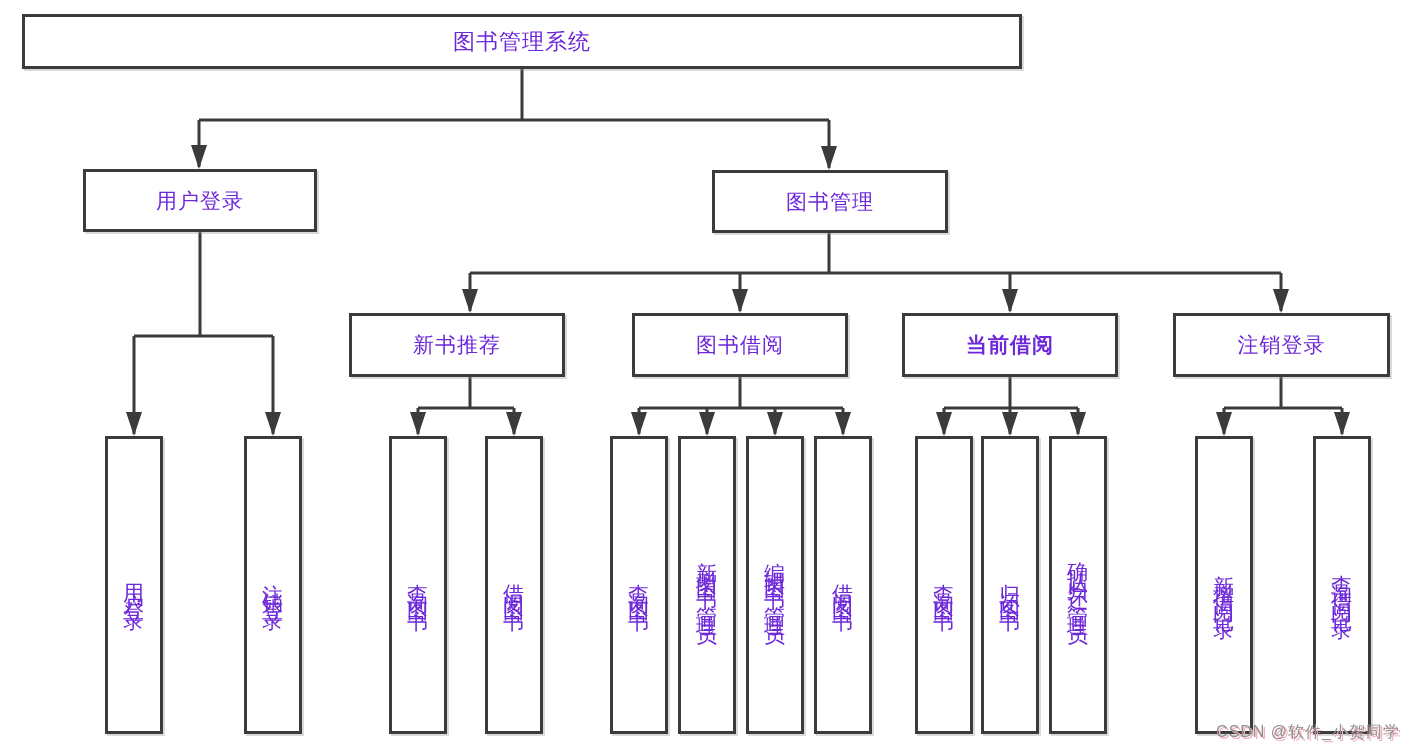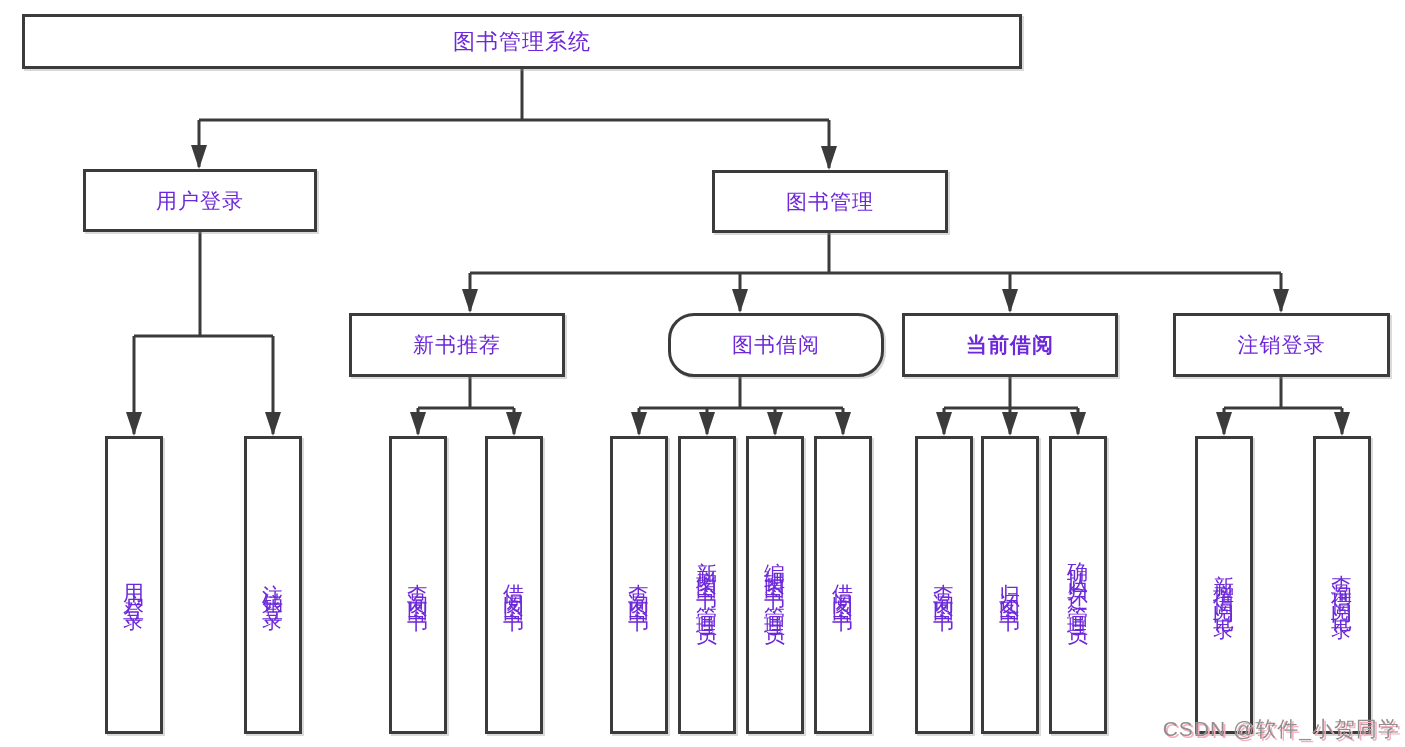--- a/index.html
+++ b/index.html
@@ -18,21 +18,21 @@
   .root{left:22px;top:14px;width:1000px;height:55px;font-size:22px;}
   .lvl2{height:63px;}
   .lvl3{top:313px;width:216px;height:64px;}
   .leaf{top:436px;width:58px;height:298px;}
   .vtext{
     writing-mode:vertical-rl;text-orientation:mixed;
     letter-spacing:9px;font-size:21px;line-height:1;white-space:nowrap;
   }
   .watermark{
     position:absolute;right:5px;bottom:4px;
-    font-size:21px;letter-spacing:1px;color:#8f8f8f;
+    font-size:16px;letter-spacing:1px;color:#8f8f8f;
     text-shadow:2px 2px 0 #f7aebc;
   }
 </style>
 </head>
 <body>
 
 <div class="stage">
 
   <svg width="1405" height="747" viewBox="0 0 1405 747">
     <g stroke="#3b3b3b" stroke-width="3" fill="none">
@@ -81,21 +81,21 @@
   <div class="box lvl2" style="left:83px;top:169px;width:234px;">
     <span>用户登录</span>
   </div>
   <div class="box lvl2" style="left:712px;top:170px;width:236px;">
     <span>图书管理</span>
   </div>
 
   <div class="box lvl3" style="left:349px;">
     <span>新书推荐</span>
   </div>
-  <div class="box lvl3" style="left:668px;border-radius:26px;">
+  <div class="box lvl3" style="left:632px;">
     <span>图书借阅</span>
   </div>
   <div class="box lvl3" style="left:902px;font-weight:bold;">
     <span>当前借阅</span>
   </div>
   <div class="box lvl3" style="left:1173px;width:217px;">
     <span>注销登录</span>
   </div>
 
   <div class="box leaf" style="left:105px;">

